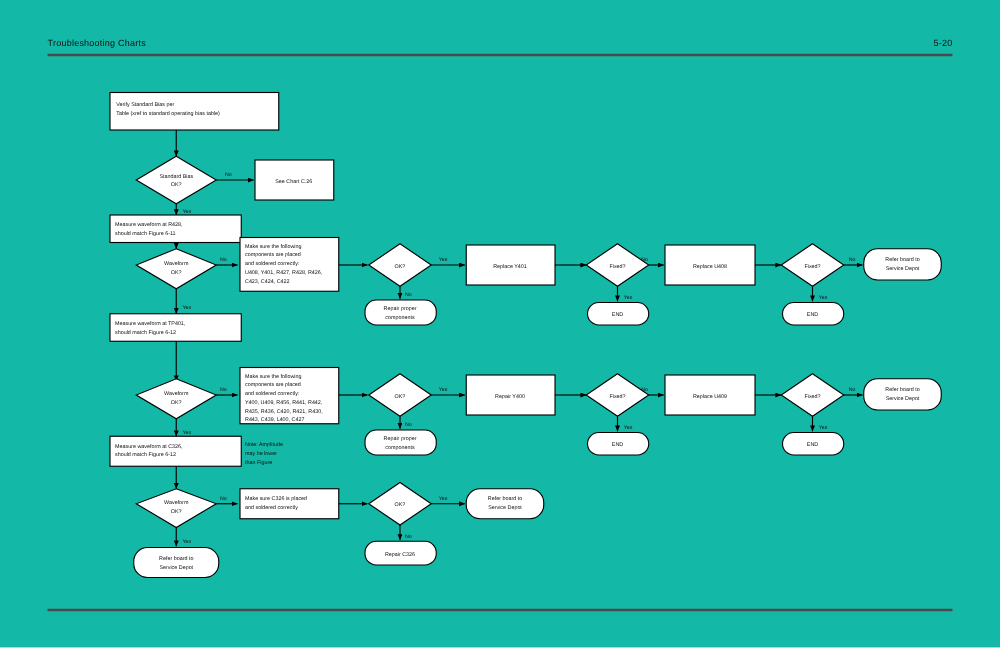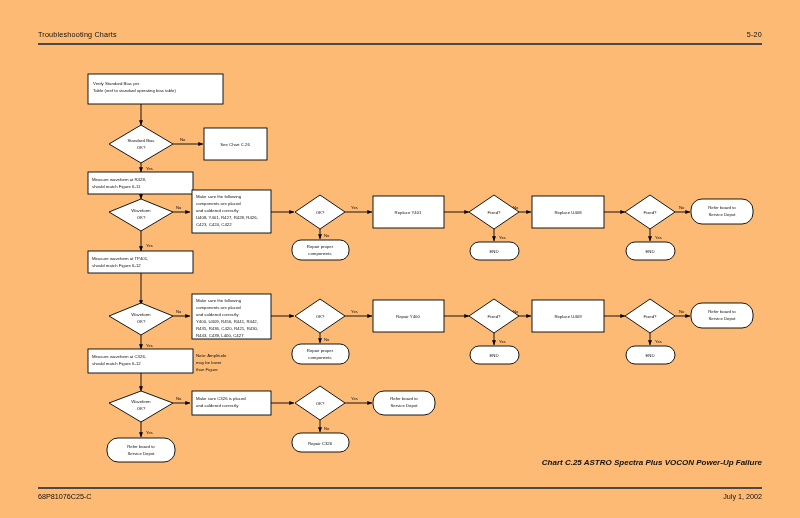--- a/index.html
+++ b/index.html
@@ -1,17 +1,17 @@
 <!DOCTYPE html>
 <html><head>
 <meta charset="utf-8">
 <style>
   html,body{margin:0;padding:0;background:#ffffff;}
   body{width:800px;height:518px;font-family:"Liberation Sans",sans-serif;color:#000;}
-  .page{position:relative;width:800px;height:518px;background:#fdba74;overflow:hidden;}
+  .page{position:relative;width:800px;height:518px;background:#14b8a6;overflow:hidden;}
   .hdr{position:absolute;left:38px;top:30px;width:724px;display:flex;justify-content:space-between;align-items:flex-end;}
   .hdr span{font-size:7.2px;letter-spacing:.2px;color:#111;}
   .rule{position:absolute;left:38px;background:#4a4a4a;height:2px;width:724px;}
   .rule.top{top:43px;}
   .rule.bot{top:487px;}
   .ftr{position:absolute;left:38px;top:492px;width:724px;display:flex;justify-content:space-between;}
   .ftr span{font-size:7.2px;color:#111;}
   .caption{position:absolute;right:38px;top:458px;font-size:8px;font-style:italic;font-weight:bold;color:#111;}
   svg{position:absolute;left:0;top:0;}
   .shape{fill:#ffffff;stroke:#000000;stroke-width:0.9;}
@@ -299,20 +299,15 @@
       <text class="t" x="404" y="400" text-anchor="middle">Refer board to</text>
       <text class="t" x="404" y="407" text-anchor="middle">Service Depot</text>
     </g>
 
     <g>
       <rect class="shape" x="292" y="433" width="57" height="19" rx="9" ry="9"></rect>
       <text class="t" x="320" y="445" text-anchor="middle">Repair C326</text>
     </g>
   </svg>
 
-  <div class="caption">Chart C.25 ASTRO Spectra Plus VOCON Power-Up Failure</div>
 
   <div class="rule bot"></div>
-  <div class="ftr">
-    <span>68P81076C25-C</span>
-    <span>July 1, 2002</span>
-  </div>
 </div>
 
 </body></html>

